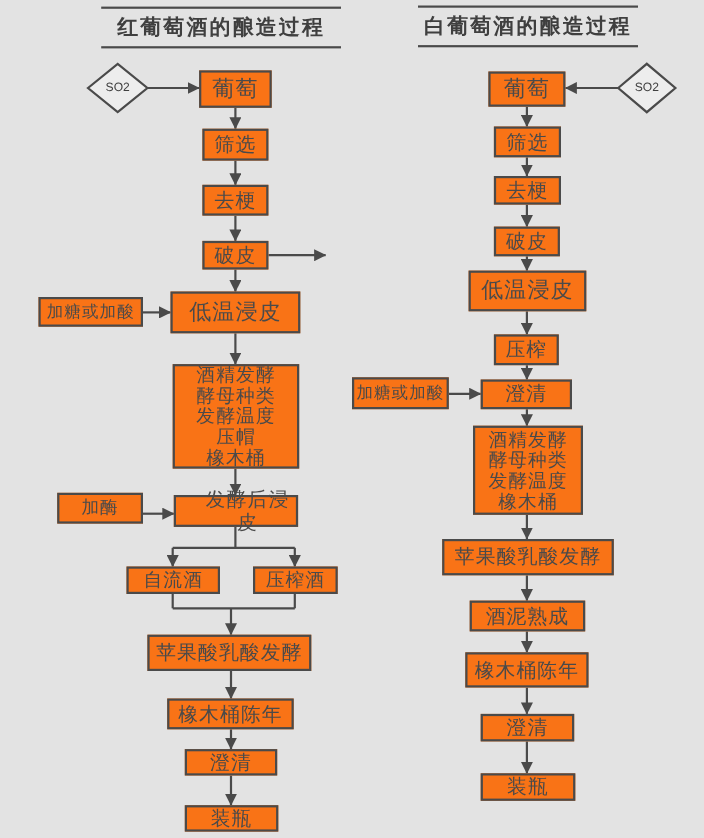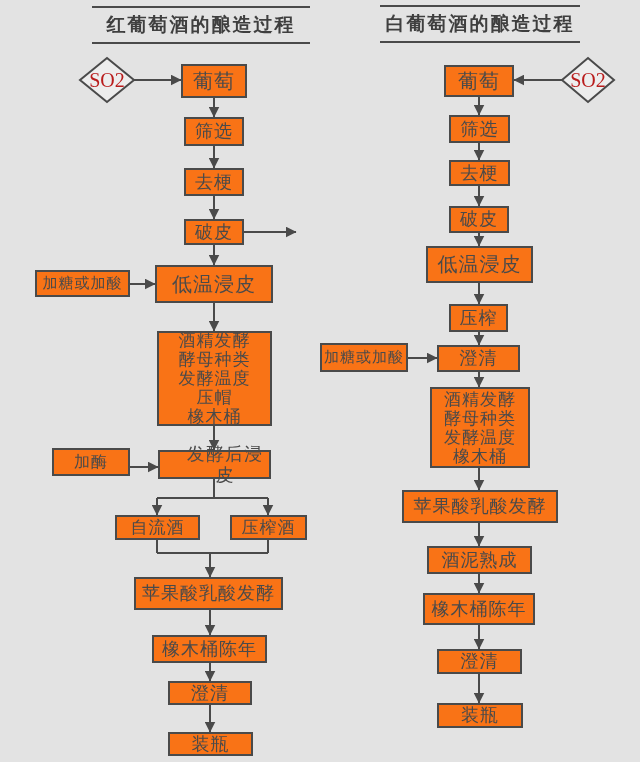--- a/index.html
+++ b/index.html
@@ -1,33 +1,33 @@
 <!DOCTYPE html>
 <html><head>
 <meta charset="utf-8">
 <style>
   html,body{margin:0;padding:0;background:#e3e3e3;}
   .canvas{
     position:relative;width:640px;height:762px;background:#e3e3e3;
-    font-family:Liberation Serif, serif;color:#4a4a4a;overflow:hidden;
+    font-family:Liberation Sans, sans-serif;color:#4a4a4a;overflow:hidden;
   }
   .layer{position:absolute;left:0;top:0;width:640px;height:762px;}
   .node{
     position:absolute;box-sizing:border-box;border:2px solid #4a4a4a;background:#f97316;
     display:flex;align-items:center;justify-content:center;text-align:center;
     white-space:pre-line;font-size:18px;line-height:1.15;letter-spacing:1px;color:#4a4a4a;
   }
   .title{
     position:absolute;box-sizing:border-box;border-top:2px solid #4a4a4a;border-bottom:2px solid #4a4a4a;
     display:flex;align-items:center;justify-content:center;
     font-size:19px;font-weight:bold;letter-spacing:2px;color:#3f3f3f;
   }
   .so2{
     position:absolute;display:flex;align-items:center;justify-content:center;
-    font-size:20px;letter-spacing:0;color:#b91c1c;
+    font-size:11px;letter-spacing:0;color:#404040;
   }
   .detail{font-size:17px;line-height:19px;letter-spacing:1px;}
   .small2{font-size:13px;line-height:17px;letter-spacing:0;}
   .side{font-size:15px;letter-spacing:1px;}
   .big{font-size:20px;}
   .mid{font-size:17px;}
 </style>
 </head>
 <body>
 

